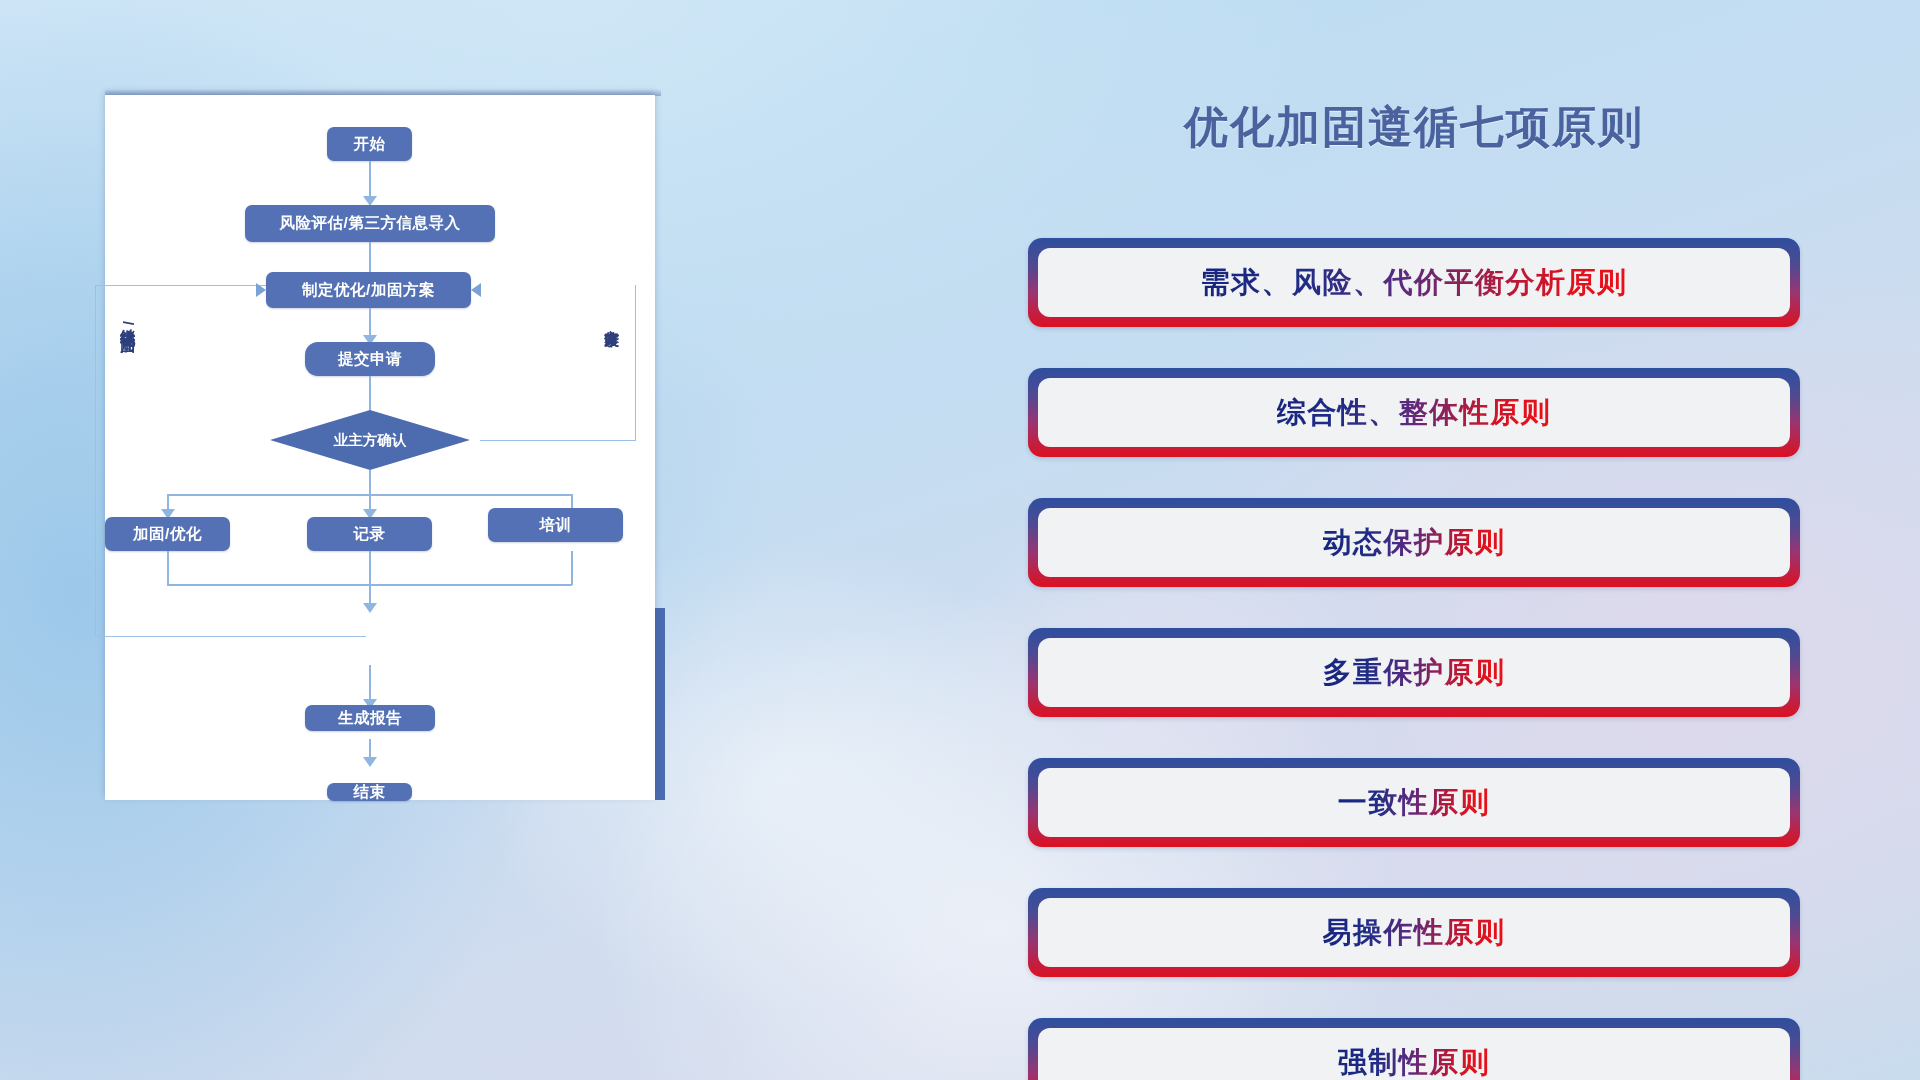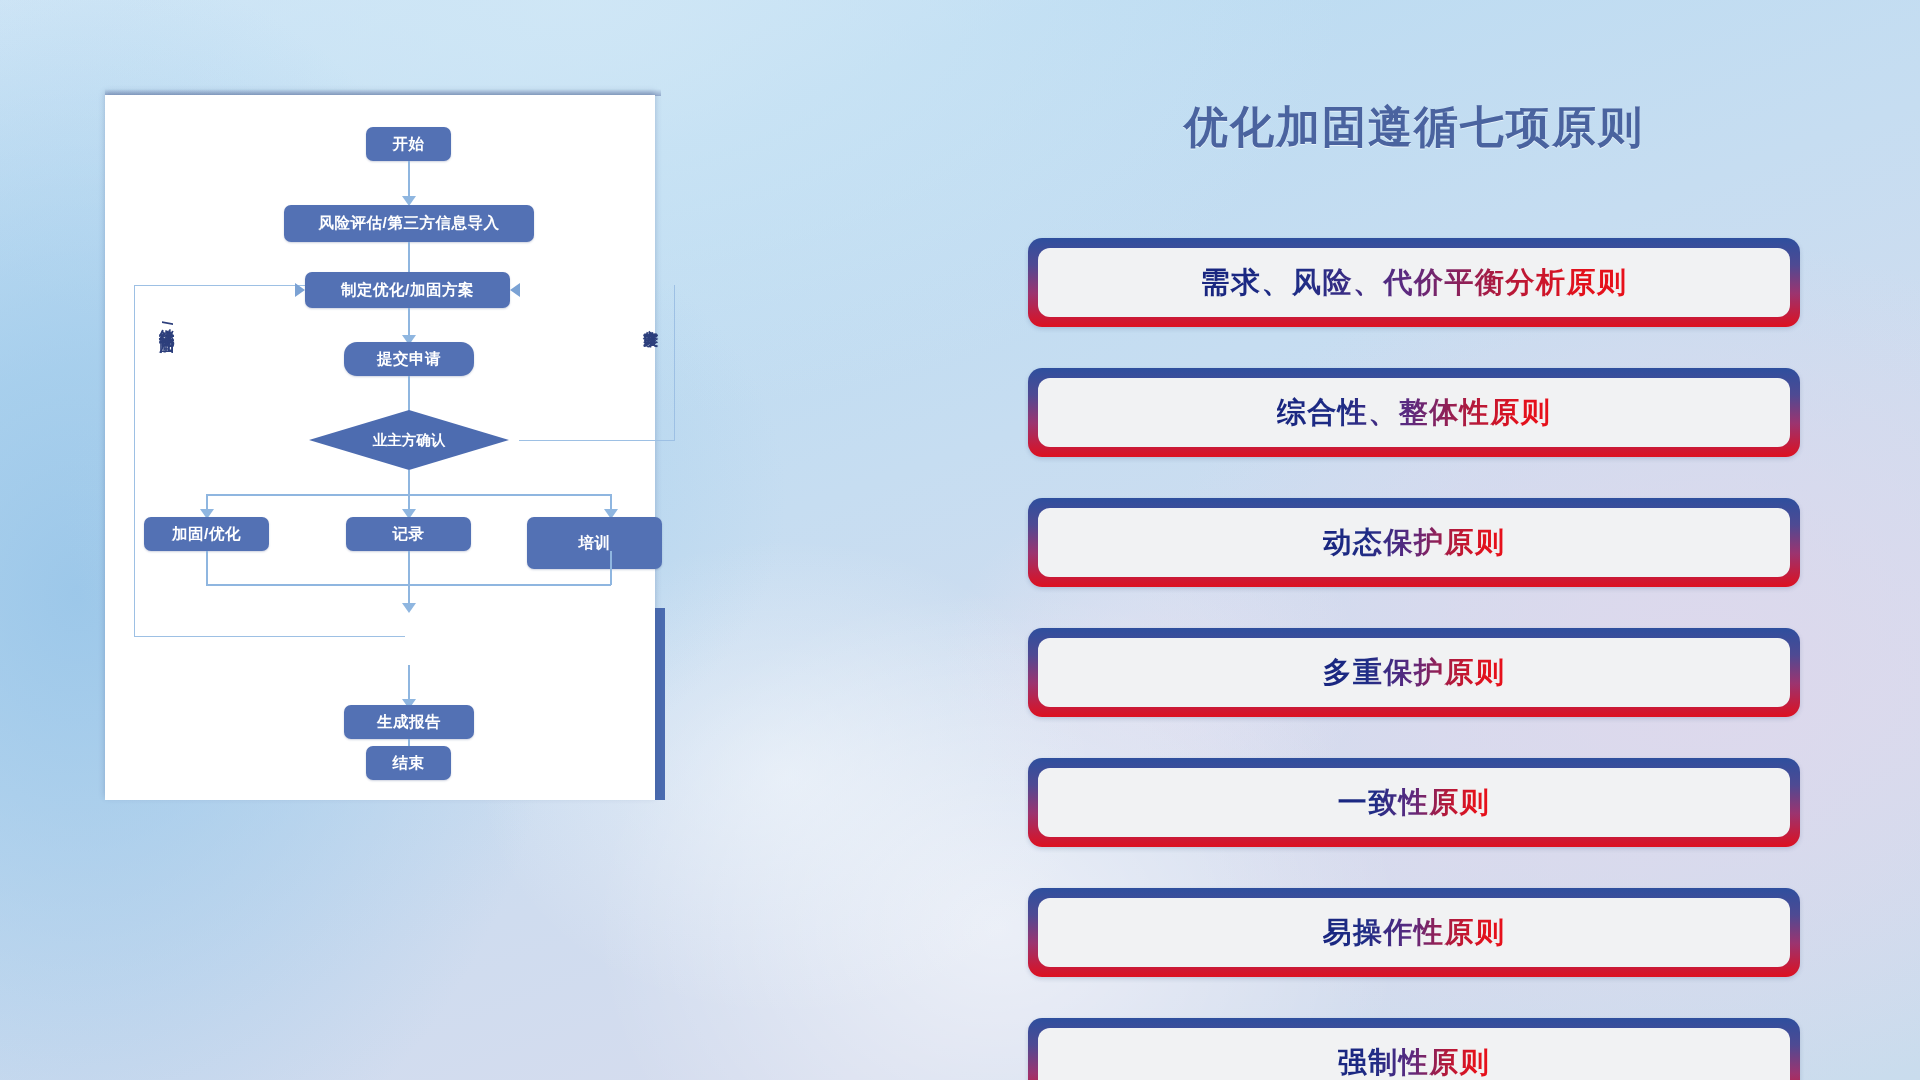--- a/index.html
+++ b/index.html
@@ -36,21 +36,21 @@
     position:absolute;left:105px;top:95px;width:550px;height:705px;
     background:#ffffff;
     box-shadow:0 -3px 6px rgba(60,80,130,.30);
   }
   #paper-top-edge{
     position:absolute;left:105px;top:89px;width:556px;height:7px;
     background:linear-gradient(180deg,rgba(110,130,175,.0),rgba(104,124,170,.55));
     filter:blur(.4px);
   }
 
-  .flow{position:absolute;inset:0;margin-left:39px;}
+  .flow{position:absolute;inset:0;}
   .node{
     position:absolute;
     background:#5371b4;
     color:#ffffff;
     border-radius:7px;
     display:flex;align-items:center;justify-content:center;
     font-size:15.5px;font-weight:bold;letter-spacing:.5px;
     white-space:nowrap;
     box-shadow:0 1px 2px rgba(60,80,130,.25);
   }
@@ -151,38 +151,38 @@
     <div class="ln lnh" style="left:62px;top:399px;width:405px;"></div>
     <div class="ln lnv" style="left:62px;top:399px;height:22px;"></div>
     <div class="ln lnv" style="left:264px;top:399px;height:22px;"></div>
     <div class="ln lnv" style="left:466px;top:399px;height:22px;"></div>
     <div class="arrow ar-d" style="left:56px;top:414px;"></div>
     <div class="arrow ar-d" style="left:258px;top:414px;"></div>
     <div class="arrow ar-d" style="left:460px;top:414px;"></div>
 
     <div class="node" style="left:0px;top:422px;width:125px;height:34px;">加固/优化</div>
     <div class="node" style="left:202px;top:422px;width:125px;height:34px;">记录</div>
-    <div class="node" style="left:383px;top:422px;width:135px;height:52px;text-align:right;">培训</div>
+    <div class="node" style="left:383px;top:413px;width:135px;height:34px;text-align:right;">培训</div>
 
     <div class="ln lnv" style="left:62px;top:456px;height:34px;"></div>
     <div class="ln lnv" style="left:264px;top:456px;height:34px;"></div>
     <div class="ln lnv" style="left:466px;top:456px;height:34px;"></div>
     <div class="ln lnh" style="left:62px;top:489px;width:405px;"></div>
     <div class="ln lnv" style="left:264px;top:489px;height:25px;"></div>
     <div class="arrow ar-d" style="left:258px;top:508px;"></div>
 
 
     <div class="ln lnv" style="left:264px;top:570px;height:42px;"></div>
     <div class="arrow ar-d" style="left:258px;top:604px;"></div>
 
-    <div class="node" style="left:200px;top:610px;width:130px;height:34px;">生成报告</div>
+    <div class="node" style="left:200px;top:610px;width:130px;height:26px;">生成报告</div>
     <div class="ln lnv" style="left:264px;top:644px;height:26px;"></div>
     <div class="arrow ar-d" style="left:258px;top:662px;"></div>
 
-    <div class="node" style="left:222px;top:651px;width:85px;height:34px;">结束</div>
+    <div class="node" style="left:222px;top:688px;width:85px;height:18px;">结束</div>
   </div>
 </div>
 
 <div id="title">优化加固遵循七项原则</div>
 
 <div id="cards">
   <div class="card">
     <div class="card-inner">
       <span class="card-label">需求、风险、代价平衡分析原则</span>
     </div>

